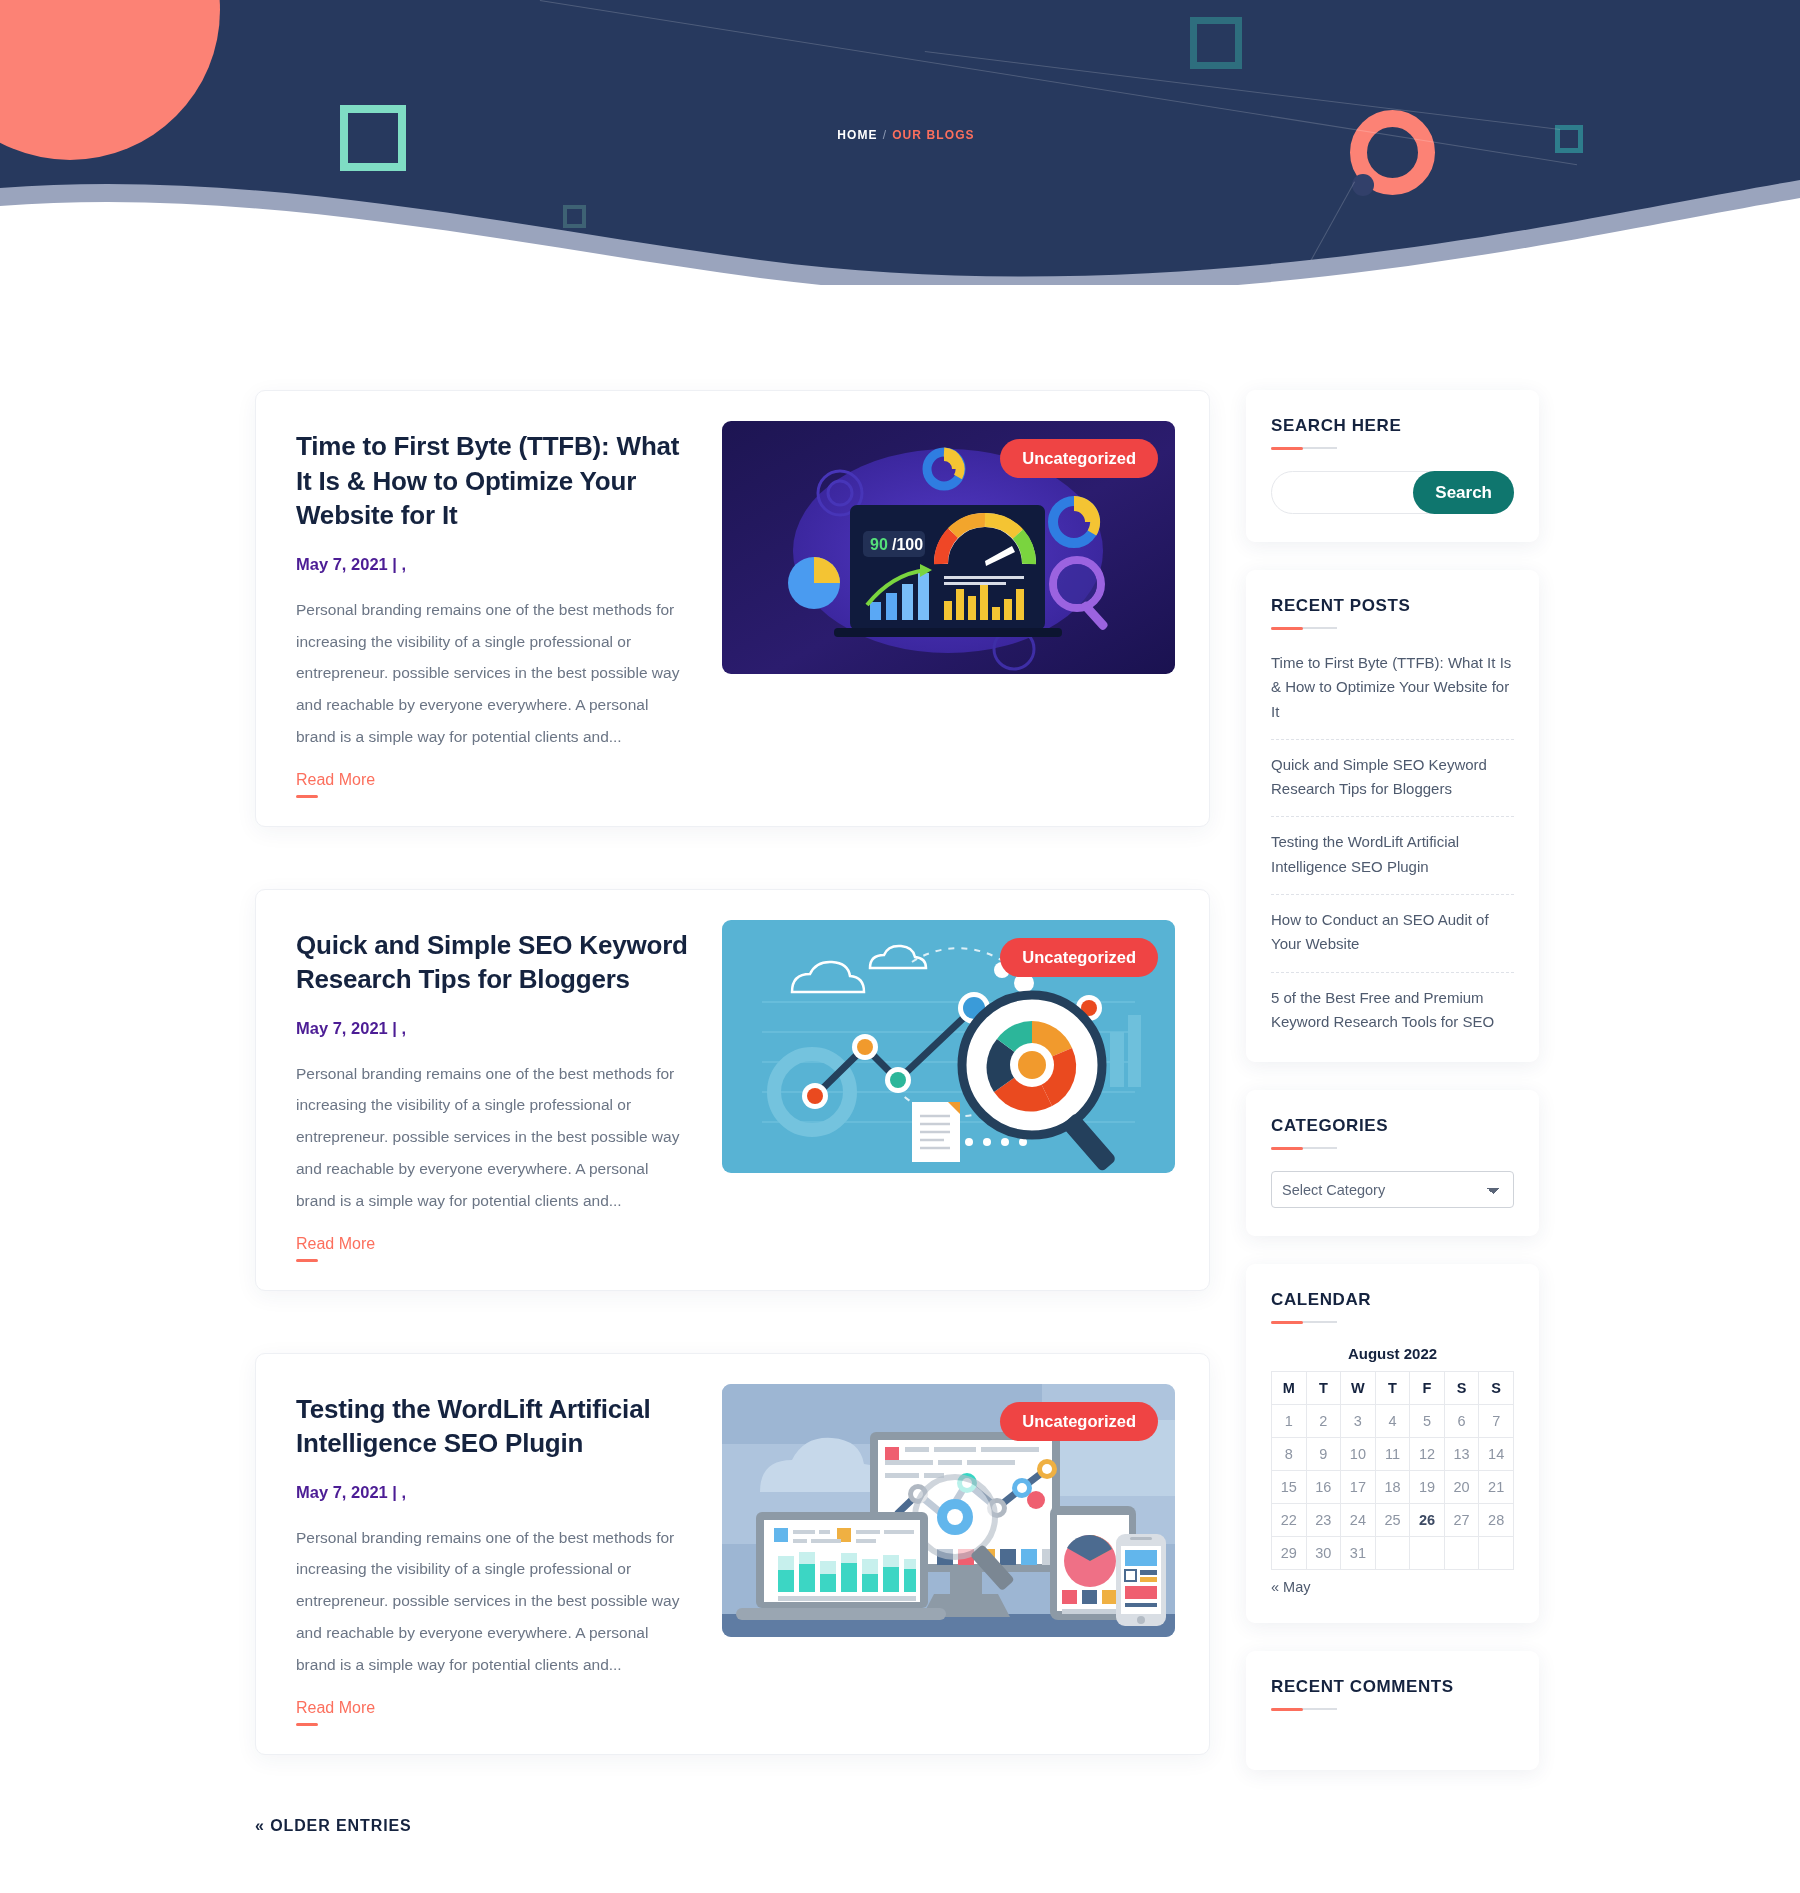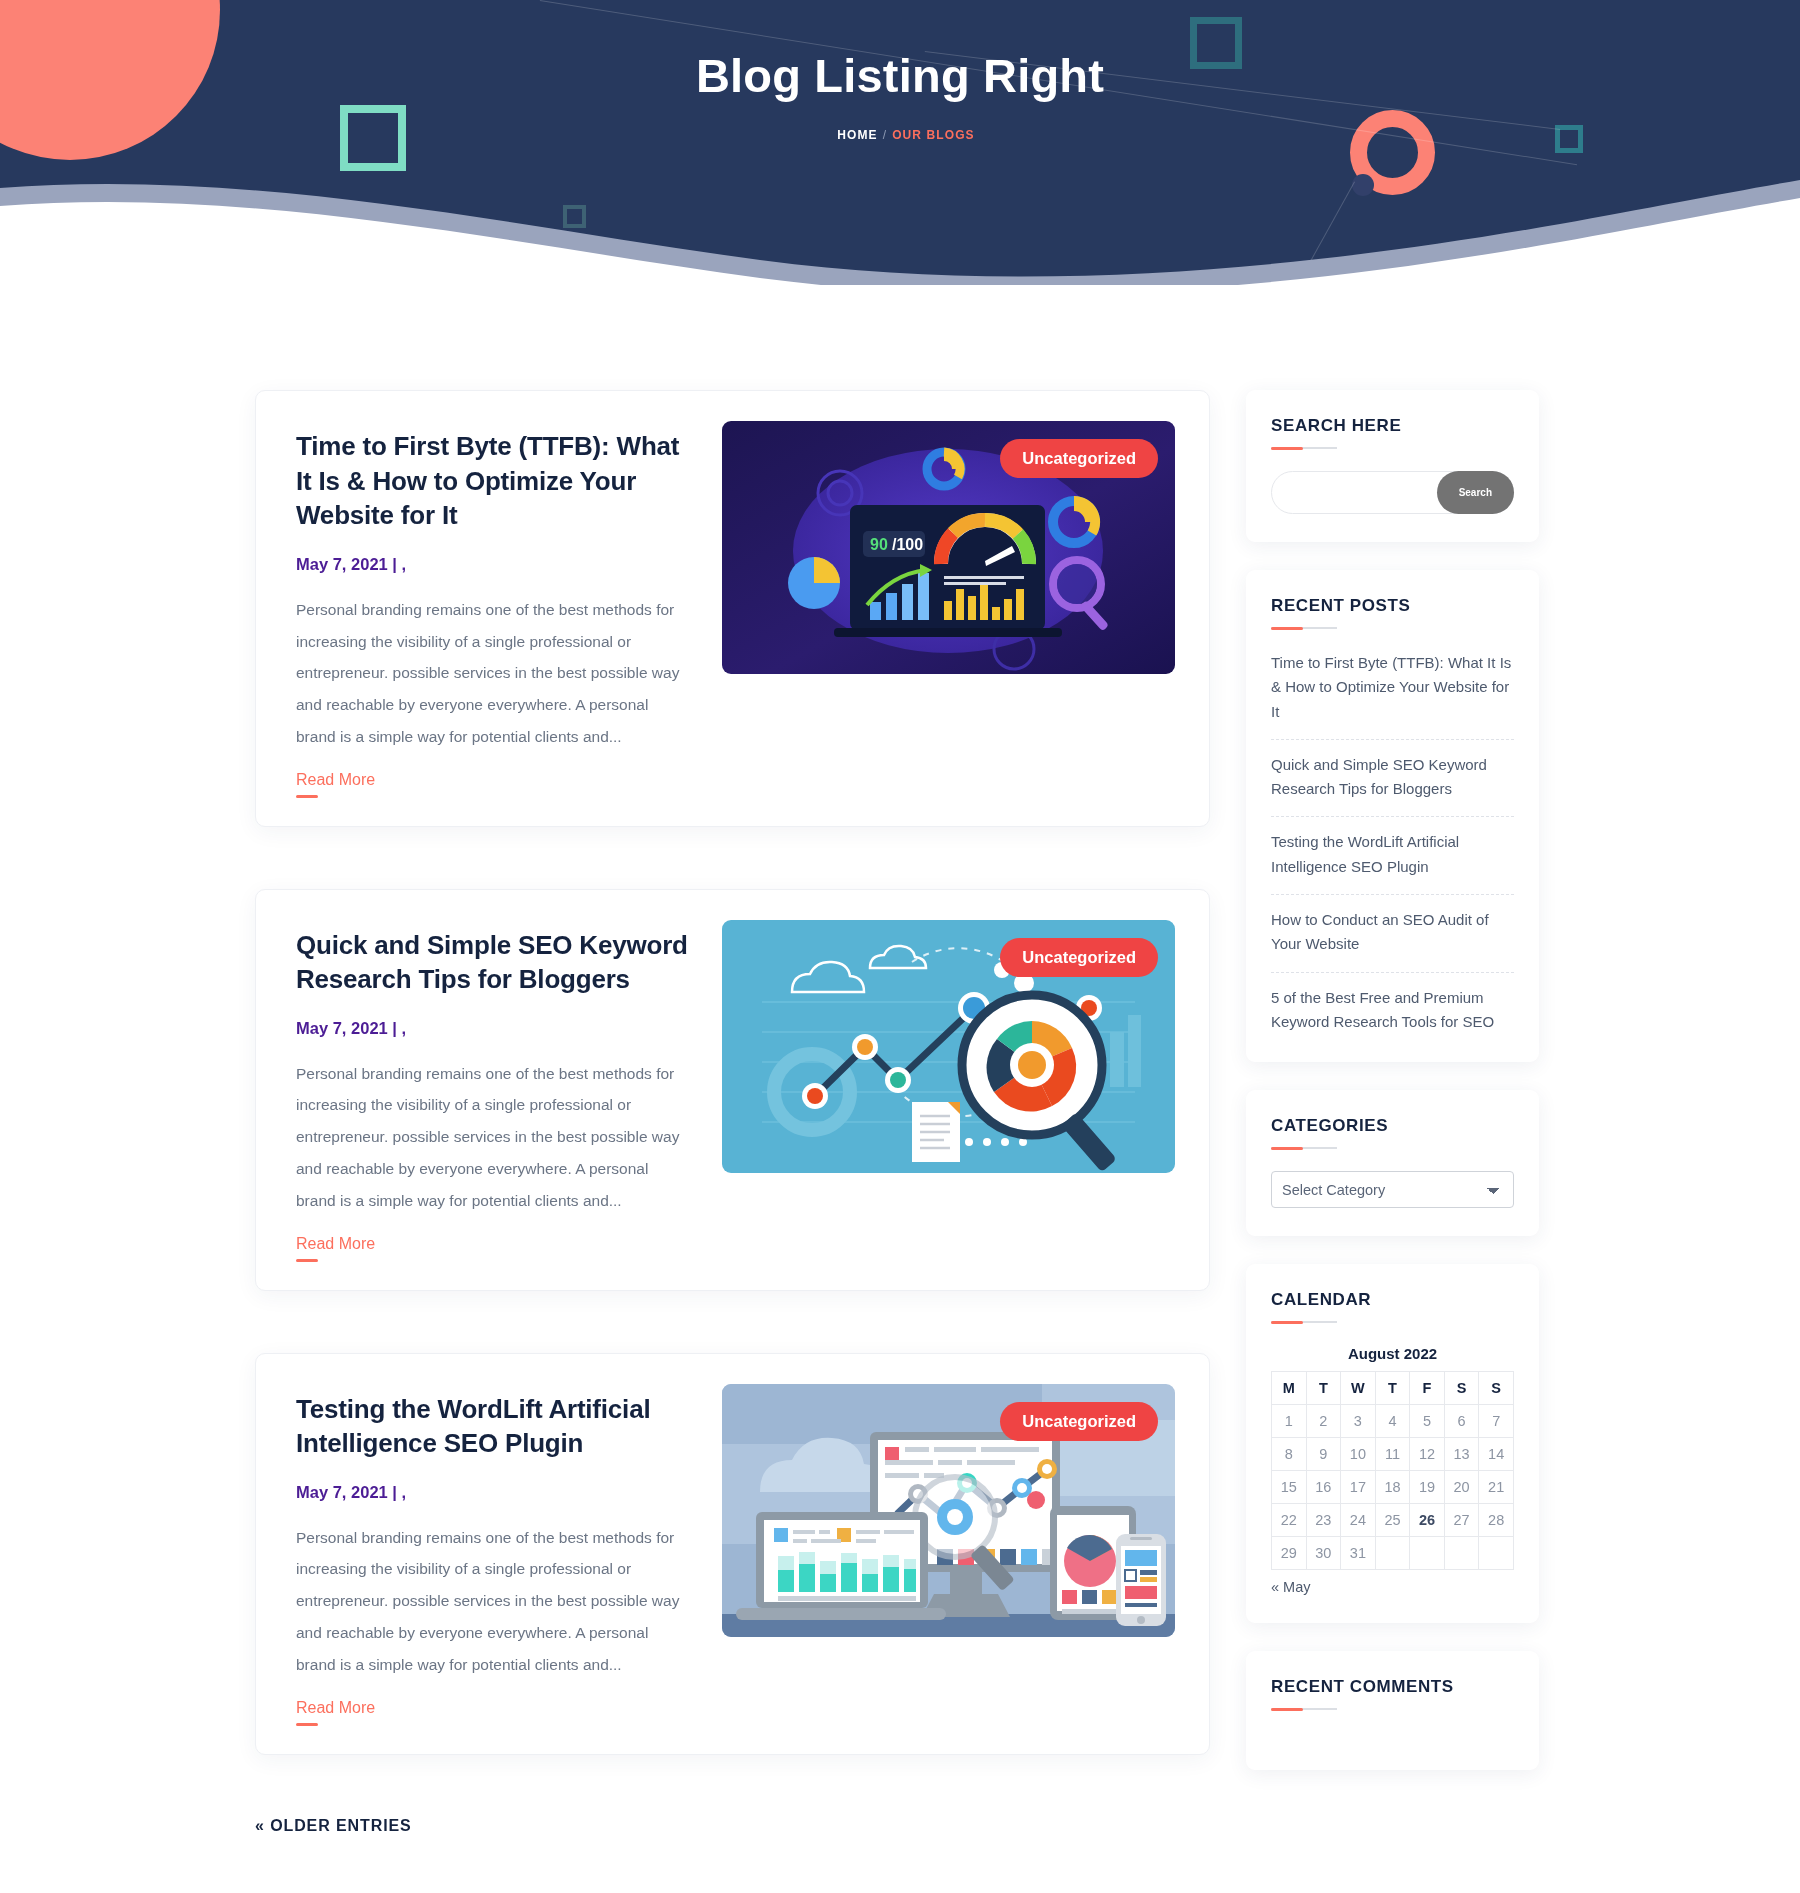--- a/index.html
+++ b/index.html
@@ -238,23 +238,23 @@
     color: #3d4a63;
     background: #ffffff;
   }
   .search-btn {
     position: absolute;
     right: 0; top: 0;
     height: 43px;
     padding: 0 22px;
     border: none;
     border-radius: 22px;
-    background: #737373;
+    background: #0f766e;
     color: #ffffff;
-    font-size: 10px;
+    font-size: 17px;
     font-weight: bold;
     font-family: "Liberation Sans", sans-serif;
     cursor: pointer;
   }
 
   
   .rp-list { list-style: none; }
   .rp-item { border-bottom: 1px dashed #dfe2e8; }
   .rp-item:last-child { border-bottom: none; }
   .rp-link {
@@ -336,21 +336,20 @@
   <div class="hero-bg-shape ring-coral"></div>
   <div class="hero-bg-shape sq sq-a"></div>
   <div class="hero-bg-shape sq sq-b"></div>
   <div class="hero-bg-shape sq sq-c"></div>
   <div class="hero-bg-shape sq sq-d"></div>
   <div class="hero-bg-shape dot-faint"></div>
   <div class="hero-line line1"></div>
   <div class="hero-line line2"></div>
   <div class="hero-line line3"></div>
 
-  <h1 class="hero-title">Blog Listing Right</h1>
 
   <div class="breadcrumb">
     <a href="#" class="bc-home" style="text-decoration:none;">HOME</a><span class="bc-sep">/</span><span class="bc-current">OUR BLOGS</span>
   </div>
 
   <svg class="hero-wave" viewBox="0 0 1800 135" preserveAspectRatio="none">
     <path d="M0,38 C260,18 520,78 760,110 C1040,147 1320,116 1560,74 C1655,57 1730,42 1800,30 L1800,135 L0,135 Z" fill="#9aa4bd"></path>
     <path d="M0,56 C260,36 520,96 760,128 C1040,165 1320,134 1560,92 C1655,75 1730,60 1800,48 L1800,135 L0,135 Z" fill="#ffffff"></path>
   </svg>
 </div>

